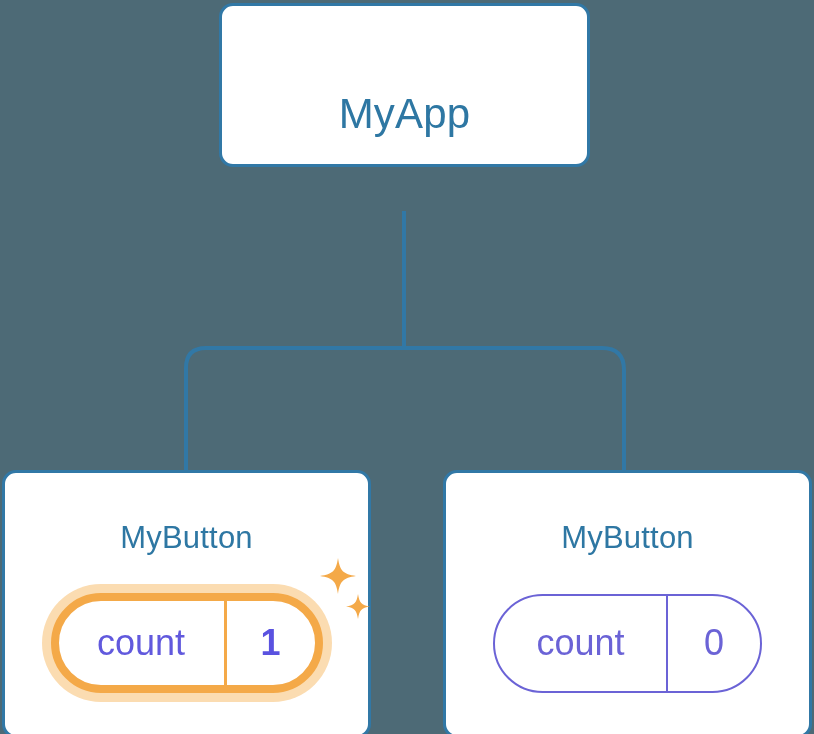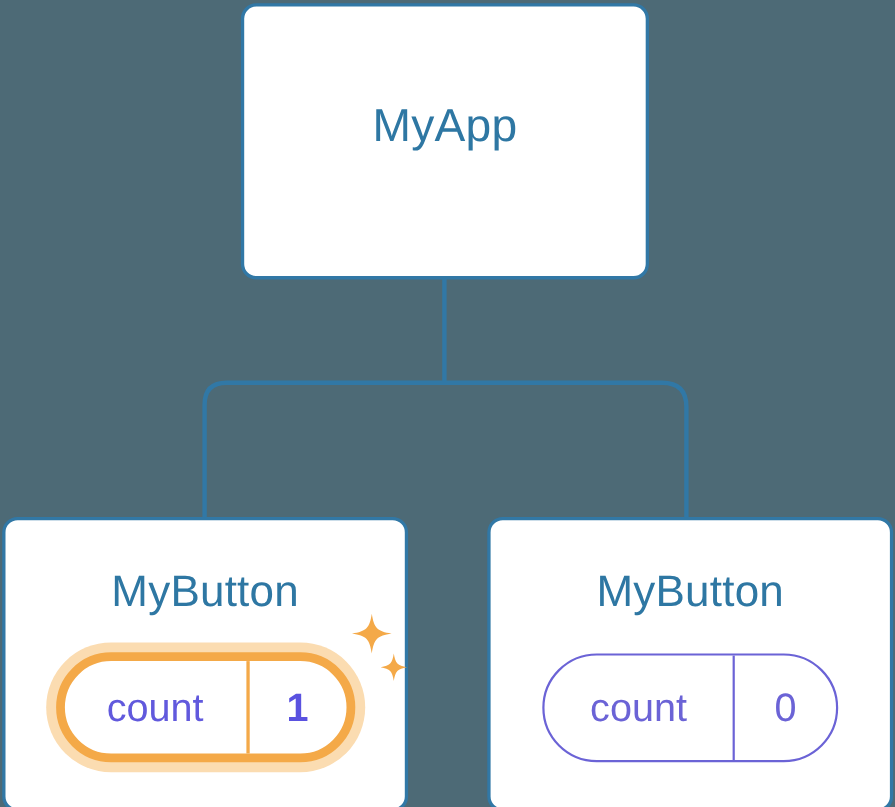--- a/index.html
+++ b/index.html
@@ -38,21 +38,21 @@
     background: #ffffff;
     border: 3px solid #3178a6;
     border-radius: 14px;
     box-sizing: border-box;
   }
 
   .node-root {
     left: 219px;
     top: 3px;
     width: 371px;
-    height: 251px;
+    height: 164px;
   }
 
   .node-child-left {
     left: 2px;
     top: 470px;
     width: 369px;
     height: 268px;
   }
 
   .node-child-right {
@@ -75,21 +75,21 @@
 
   .node-root .node-title {
     top: 84px;
     font-size: 42px;
     line-height: 48px;
   }
 
   .node-child-left .node-title,
   .node-child-right .node-title {
     top: 44px;
-    font-size: 40px;
+    font-size: 31px;
     line-height: 42px;
   }
 
   
   .pill-wrap {
     position: absolute;
     left: 0;
     right: 0;
     top: 110px;
     height: 120px;

